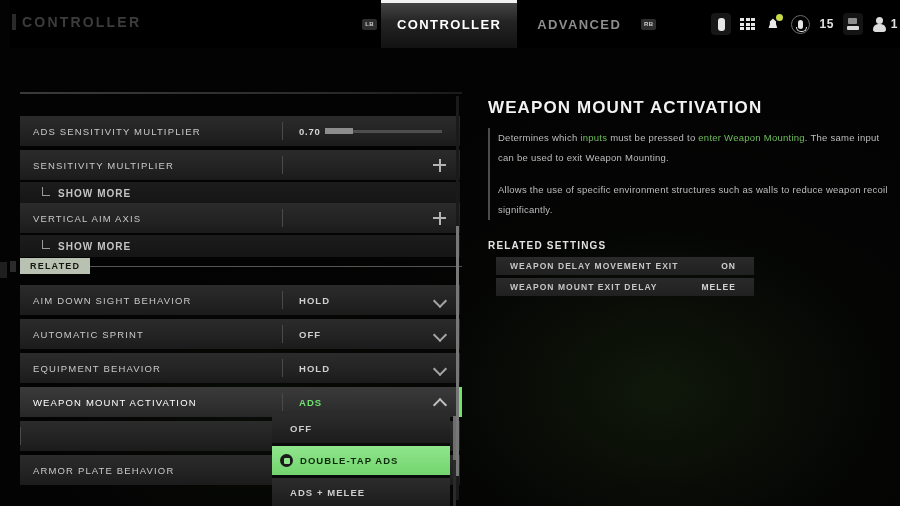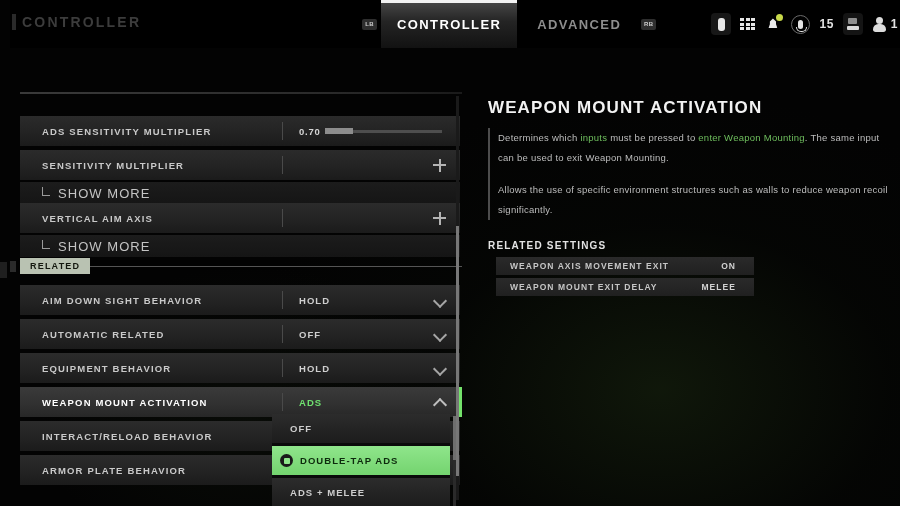--- a/index.html
+++ b/index.html
@@ -146,22 +146,22 @@
   }
 
   .row {
     position: absolute; left: 10px;
     width: 440px; height: 30px;
     display: flex; align-items: center;
     background: linear-gradient(180deg, #2b2b2b 0%, #232323 55%, #1b1b1b 100%);
   }
   .row .label {
     flex: 0 0 262px;
-    padding-left: 22px;
-    font-size: 9.5px; letter-spacing: 1.15px; font-weight: 700;
+    padding-left: 13px;
+    font-size: 9.5px; letter-spacing: 1.15px; font-weight: 400;
     color: #c9c9c9;
     white-space: nowrap; overflow: hidden;
   }
   .row .divider {
     width: 1px; height: 18px; background: #4a4a4a;
   }
   .row .value {
     flex: 1;
     padding-left: 16px;
     font-size: 9.5px; letter-spacing: 1.05px; font-weight: 700;
@@ -207,21 +207,21 @@
     display: flex; align-items: center;
     background: linear-gradient(180deg, #1c1c1c 0%, #151515 100%);
   }
   .subrow .elbow {
     margin-left: 22px; width: 8px; height: 9px;
     border-left: 1.5px solid #9a9a9a; border-bottom: 1.5px solid #9a9a9a;
     margin-bottom: 3px;
   }
   .subrow .sublabel {
     margin-left: 8px;
-    font-size: 13px; letter-spacing: 1.05px; font-weight: 400; color: #c4c4c4;
+    font-size: 10px; letter-spacing: 1.05px; font-weight: 700; color: #c4c4c4;
   }
 
   
   .section-head {
     position: absolute; left: 10px; width: 442px; height: 18px;
     display: flex; align-items: center;
   }
   .section-chip {
     background: #b9c2b2;
     color: #14180f;
@@ -444,21 +444,21 @@
     </div>
 
     <div class="row" style="top:193px;">
       <div class="label">AIM DOWN SIGHT BEHAVIOR</div>
       <div class="divider"></div>
       <div class="value">HOLD</div>
       <div class="chev chev-down"></div>
     </div>
 
     <div class="row" style="top:227px;">
-      <div class="label">AUTOMATIC RELATED</div>
+      <div class="label">AUTOMATIC SPRINT</div>
       <div class="divider"></div>
       <div class="value">OFF</div>
       <div class="chev chev-down"></div>
     </div>
 
     <div class="row" style="top:261px;">
       <div class="label">EQUIPMENT BEHAVIOR</div>
       <div class="divider"></div>
       <div class="value">HOLD</div>
       <div class="chev chev-down"></div>
@@ -466,21 +466,20 @@
 
     <div class="row selected" style="top:295px;">
       <div class="label">WEAPON MOUNT ACTIVATION</div>
       <div class="divider"></div>
       <div class="value">ADS</div>
       <div class="chev chev-up"></div>
       <div class="sel-accent"></div>
     </div>
 
     <div class="row" style="top:329px;">
-      <div class="label">INTERACT/RELOAD BEHAVIOR</div>
       <div class="divider"></div>
       <div class="value"></div>
     </div>
 
     <div class="row" style="top:363px;">
       <div class="label">ARMOR PLATE BEHAVIOR</div>
       <div class="divider"></div>
       <div class="value"></div>
     </div>
   </div>
@@ -509,21 +508,21 @@
   </div>
 
   <div class="right-panel">
     <div class="detail-title">WEAPON MOUNT ACTIVATION</div>
     <div class="detail-body">
       <div class="detail-p"><span>Determines which </span><span class="hl">inputs</span><span> must be pressed to </span><span class="hl">enter Weapon Mounting</span><span>. The same input can be used to exit Weapon Mounting.</span></div>
       <div class="detail-p">Allows the use of specific environment structures such as walls to reduce weapon recoil significantly.</div>
     </div>
     <div class="related-head">RELATED SETTINGS</div>
     <div class="related-row">
-      <div class="rl">WEAPON AXIS MOVEMENT EXIT</div>
+      <div class="rl">WEAPON DELAY MOVEMENT EXIT</div>
       <div class="rv">ON</div>
     </div>
     <div class="related-row">
       <div class="rl">WEAPON MOUNT EXIT DELAY</div>
       <div class="rv">MELEE</div>
     </div>
   </div>
 
 </div>
 

